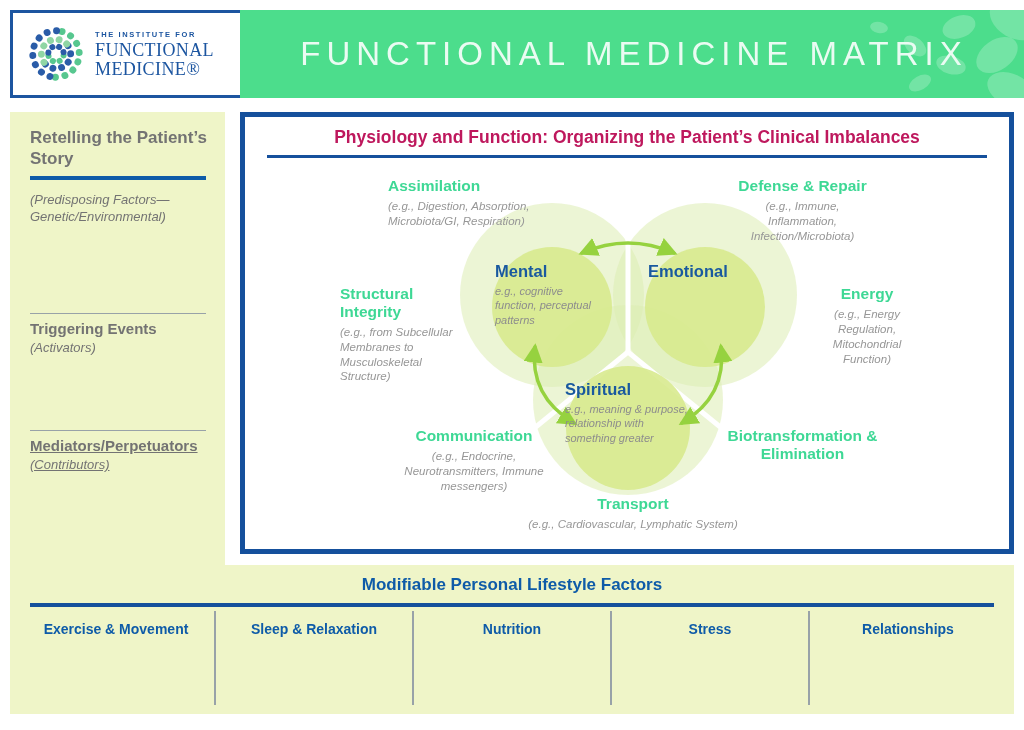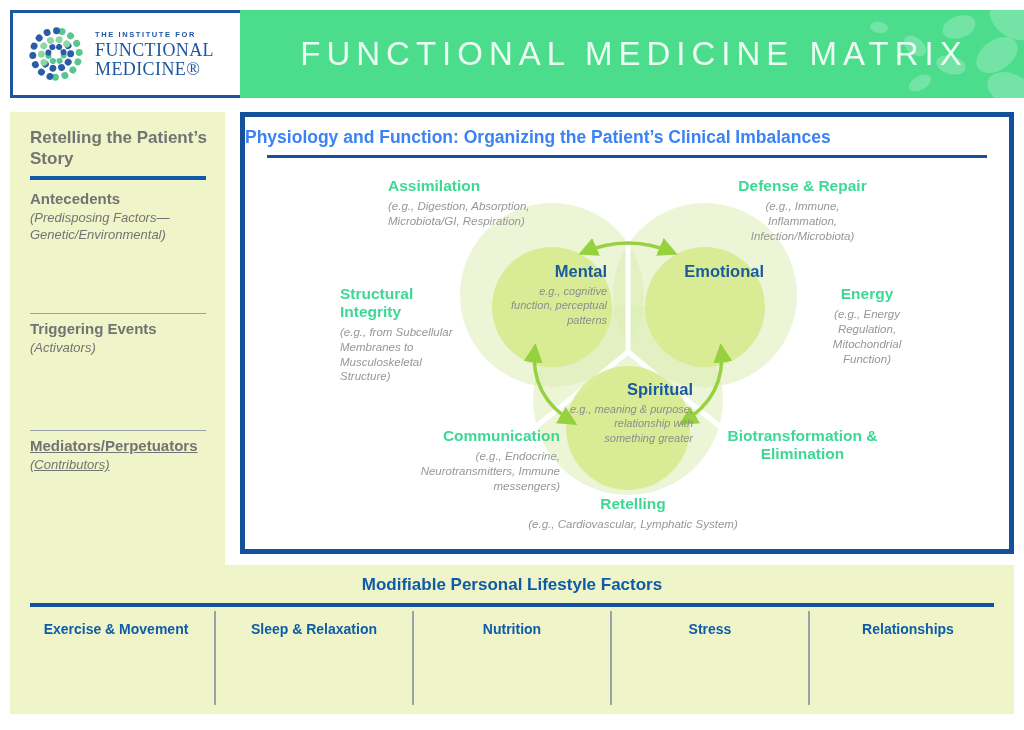--- a/index.html
+++ b/index.html
@@ -51,38 +51,38 @@
   .sb-sec-1 { top:78px; } .sb-sec-2 { top:208px; } .sb-sec-3 { top:325px;text-decoration:underline; }
   .sb-heading { font-size:15px; font-weight:bold; line-height:1.2; }
   .sb-sub { font-size:13px; font-style:italic; line-height:1.3; margin-top:2px; }
   .sb-rule-thin { position:absolute; left:20px; width:176px; height:1px; background:#98a2a8; }
   .sb-r1 { top:201px; } .sb-r2 { top:318px; }
   
   .matrix {
     position:absolute; left:240px; top:112px; width:774px; height:442px;
     background:#ffffff; border:5px solid #15509c;
   }
-  .mx-title { position:absolute; left:0; right:0; top:10px; 
-    color:#3b82f6; font-size:17.5px; font-weight:bold; }
+  .mx-title { position:absolute; left:0; right:0; top:10px; text-align:center;
+    color:#be185d; font-size:17.5px; font-weight:bold; }
   .mx-title-rule { position:absolute; left:22px; right:22px; top:38px; height:3px; background:#15509c; }
   .mx-svg { position:absolute; left:0; top:0; width:764px; height:432px; z-index:0; pointer-events:none; }
   .node { position:absolute; z-index:2; }
   .node-label { color:#3ed895; font-size:15.5px; font-weight:bold; line-height:1.15; }
   .node-desc { color:#979797; font-size:11.5px; font-style:italic; line-height:1.3; margin-top:4px; }
   .n-assimilation { left:143px; top:60px;  width:170px; text-align:left; }
   .n-defense      { left:465px; top:60px;  width:185px; text-align:center; }
   .n-defense .node-desc { width:135px; margin-left:auto; margin-right:auto; }
   .n-structural   { left:95px;  top:168px; width:118px; text-align:left; }
   .n-energy       { left:547px; top:168px; width:150px; text-align:center; }
   .n-energy .node-desc { width:92px; margin-left:auto; margin-right:auto; }
-  .n-communication{ left:143px; top:310px; width:172px; text-align:right; }
+  .n-communication{ left:143px; top:310px; width:172px; text-align:center; }
   .n-biotransformation { left:465px; top:310px; width:185px; text-align:center; }
   .n-biotransformation .node-desc { width:118px; margin-left:auto; margin-right:auto; }
   .n-transport    { left:238px; top:378px; width:300px; text-align:center; }
-  .venn-node { position:absolute; z-index:2; text-align:right; }
+  .venn-node { position:absolute; z-index:2; text-align:left; }
   .venn-label { color:#19599f; font-size:16.5px; font-weight:bold; }
   .venn-desc { color:#8d8d8d; font-size:11px; font-style:italic; line-height:1.3; margin-top:3px; }
   .v-mental    { left:250px; top:145px; width:112px; }
   .v-emotional { left:403px; top:145px; width:116px; }
   .v-spiritual { left:320px; top:263px; width:128px; }
   
   .lifestyle {
     position:absolute; left:10px; top:565px; width:1004px; height:149px;
     background:#eff5c8; color:#0e5ba8;
   }
@@ -133,21 +133,20 @@
     <span class="deco d7"></span>
     <span class="deco d8"></span>
     <h1>FUNCTIONAL MEDICINE MATRIX</h1>
   </div>
 
   <aside class="sidebar">
     <div class="sb-title">Retelling the Patient’s Story</div>
     <div class="sb-rule-thick"></div>
 
     <div class="sb-sec sb-sec-1">
-      <div class="sb-heading">Antecedents</div>
       <div class="sb-sub">(Predisposing Factors— Genetic/Environmental)</div>
     </div>
     <div class="sb-rule-thin sb-r1"></div>
 
     <div class="sb-sec sb-sec-2">
       <div class="sb-heading">Triggering Events</div>
       <div class="sb-sub">(Activators)</div>
     </div>
     <div class="sb-rule-thin sb-r2"></div>
 
@@ -210,21 +209,21 @@
       <div class="node-desc">(e.g., Energy Regulation, Mitochondrial Function)</div>
     </div>
     <div class="node n-communication">
       <div class="node-label">Communication</div>
       <div class="node-desc">(e.g., Endocrine, Neurotransmitters, Immune messengers)</div>
     </div>
     <div class="node n-biotransformation">
       <div class="node-label">Biotransformation &amp; Elimination</div>
     </div>
     <div class="node n-transport">
-      <div class="node-label">Retelling</div>
+      <div class="node-label">Transport</div>
       <div class="node-desc">(e.g., Cardiovascular, Lymphatic System)</div>
     </div>
 
     <div class="venn-node v-mental">
       <div class="venn-label">Mental</div>
       <div class="venn-desc">e.g., cognitive function, perceptual patterns</div>
     </div>
     <div class="venn-node v-emotional">
       <div class="venn-label">Emotional</div>
     </div>

